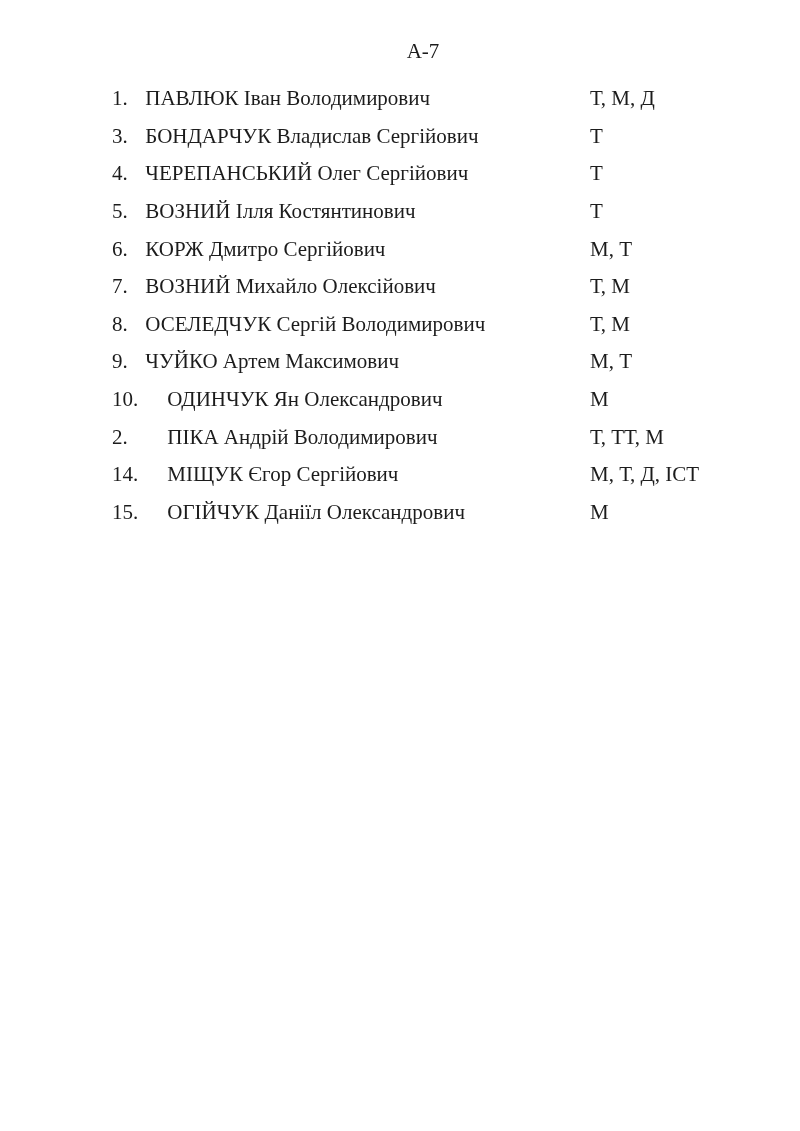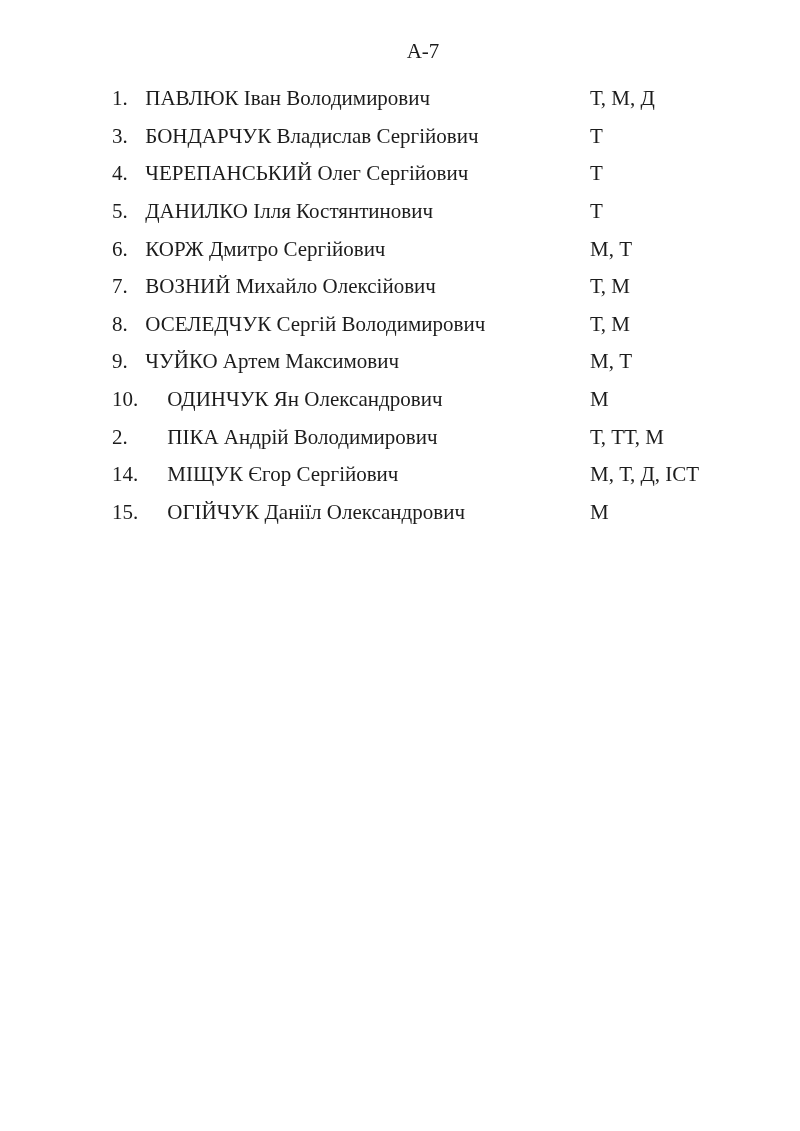--- a/index.html
+++ b/index.html
@@ -73,21 +73,21 @@
   </div>
 
   <div class="row">
     <span class="num">4.</span>
     <span class="name">ЧЕРЕПАНСЬКИЙ Олег Сергійович</span>
     <span class="codes">Т</span>
   </div>
 
   <div class="row">
     <span class="num">5.</span>
-    <span class="name">ДАНИЛКО Ілля Костянтинович</span>
+    <span class="name">ВОЗНИЙ Ілля Костянтинович</span>
     <span class="codes">Т</span>
   </div>
 
   <div class="row">
     <span class="num">6.</span>
     <span class="name">КОРЖ Дмитро Сергійович</span>
     <span class="codes">М, Т</span>
   </div>
 
   <div class="row">

